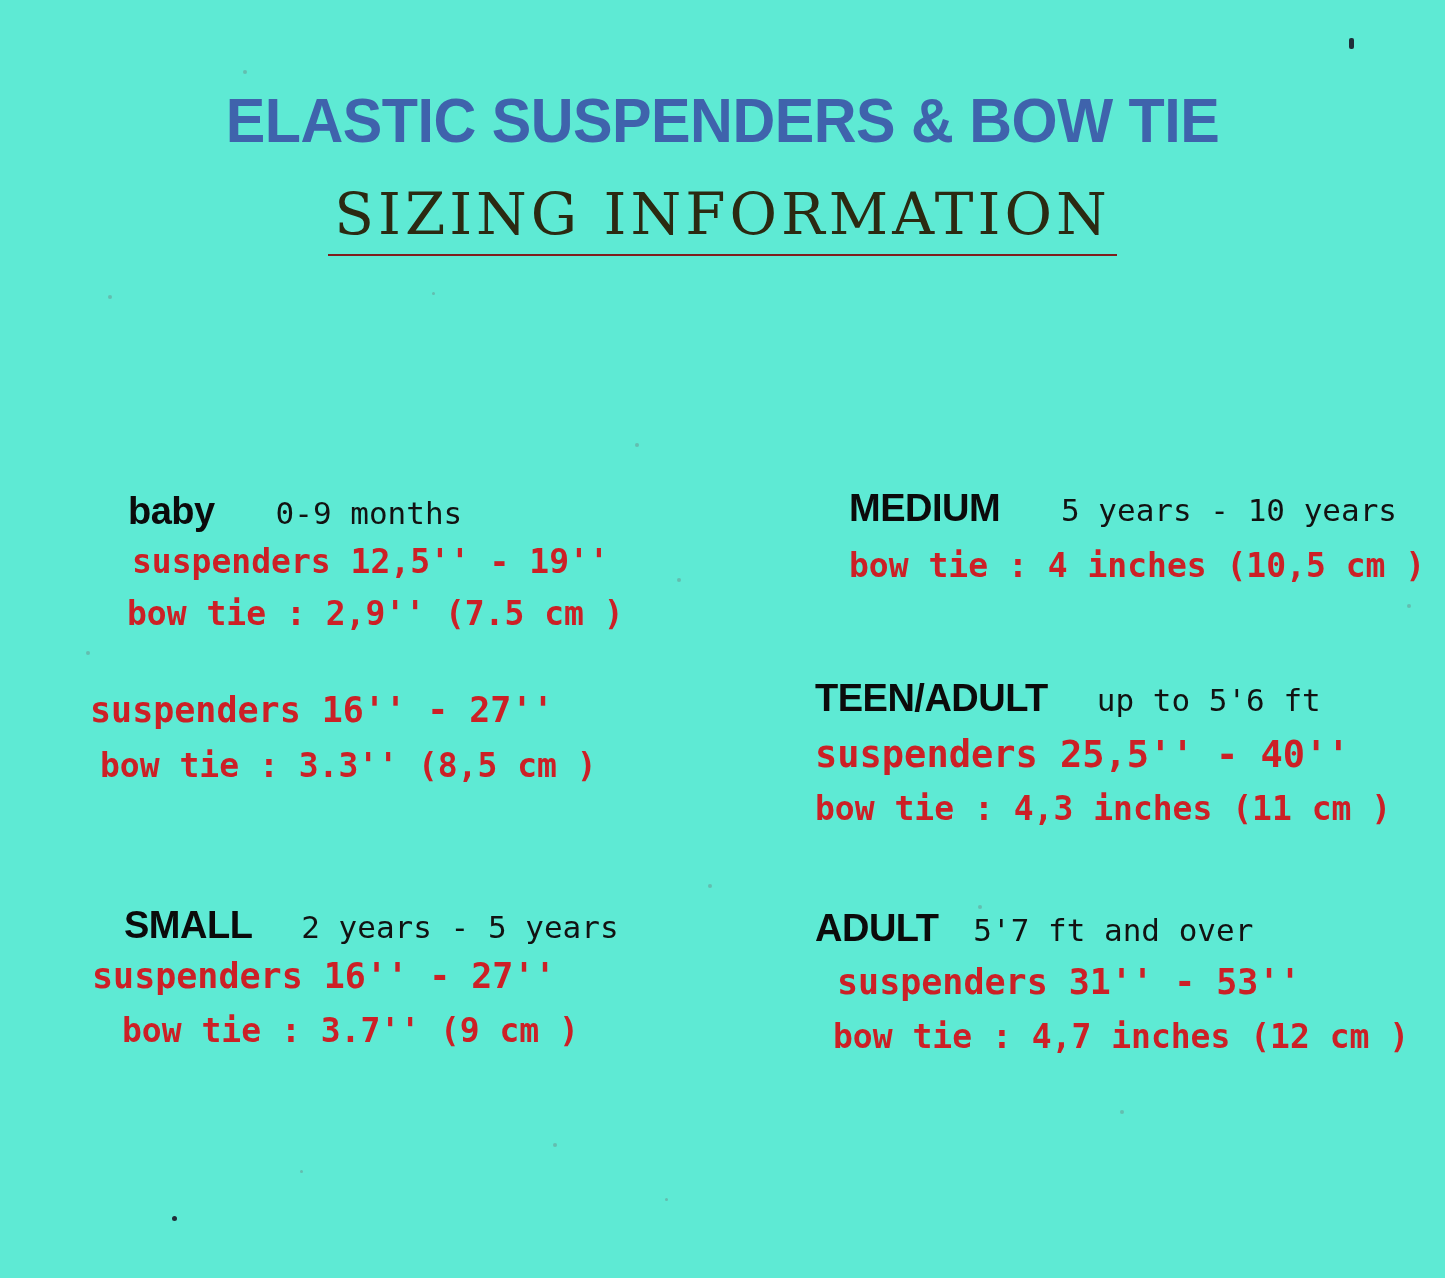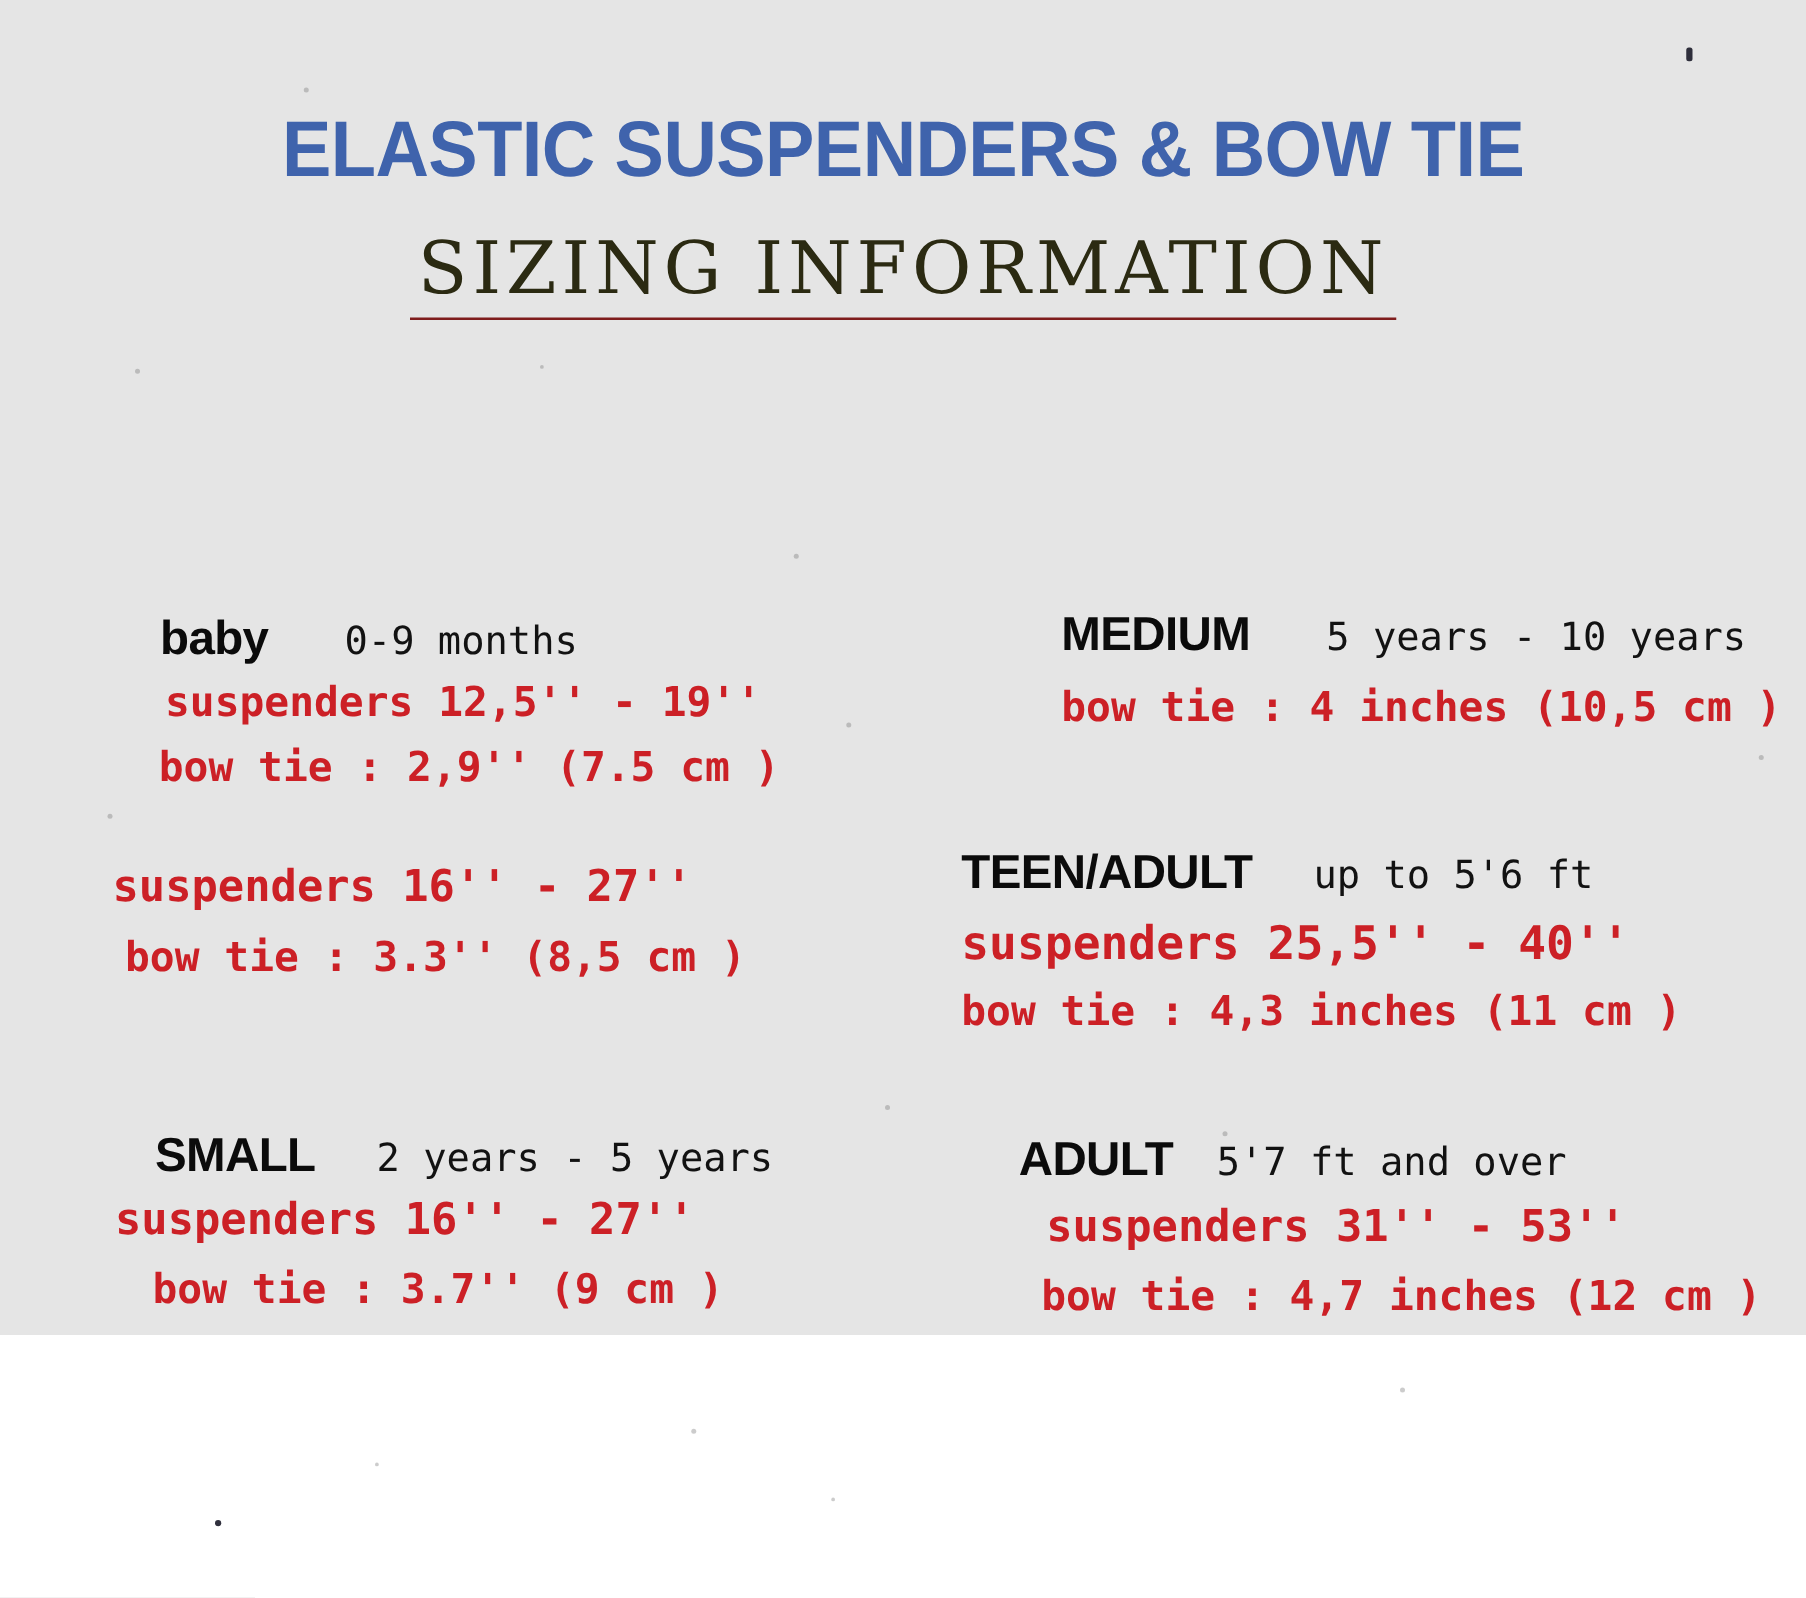--- a/index.html
+++ b/index.html
@@ -11,22 +11,22 @@
     height: 1278px;
     background: #ffffff;
     font-family: "Liberation Sans", sans-serif;
     overflow: hidden;
     position: relative;
   }
 
   .sheet {
     position: relative;
     width: 1445px;
-    height: 1068px;
-    background: #e5e5e5;
+    height: 1278px;
+    background: #5eead4;
   }
 
   
   .speck {
     position: absolute;
     background: #6e6e6e;
     border-radius: 50%;
     opacity: 0.35;
     pointer-events: none;
   }
@@ -161,21 +161,21 @@
 
   <div class="block" style="left:849px;top:489px;">
     <div class="row-head">
       <span class="size-name">MEDIUM</span>
       <span class="gap-lg"></span>
       <span class="age-range">5 years - 10 years</span>
     </div>
     <div class="line-red" style="margin-left:0px;margin-top:22px;">bow tie : 4 inches (10,5 cm )</div>
   </div>
 
-  <div class="block" style="left:769px;top:679px;">
+  <div class="block" style="left:815px;top:679px;">
     <div class="row-head">
       <span class="size-name">TEEN/ADULT</span>
       <span class="gap-md"></span>
       <span class="age-range">up to 5'6 ft</span>
     </div>
     <div class="line-red" style="margin-left:0px;margin-top:19px;font-size:37px;">suspenders 25,5'' - 40''</div>
     <div class="line-red" style="margin-left:0px;margin-top:19px;">bow tie : 4,3 inches (11 cm )</div>
   </div>
 
   <div class="block" style="left:815px;top:909px;">

